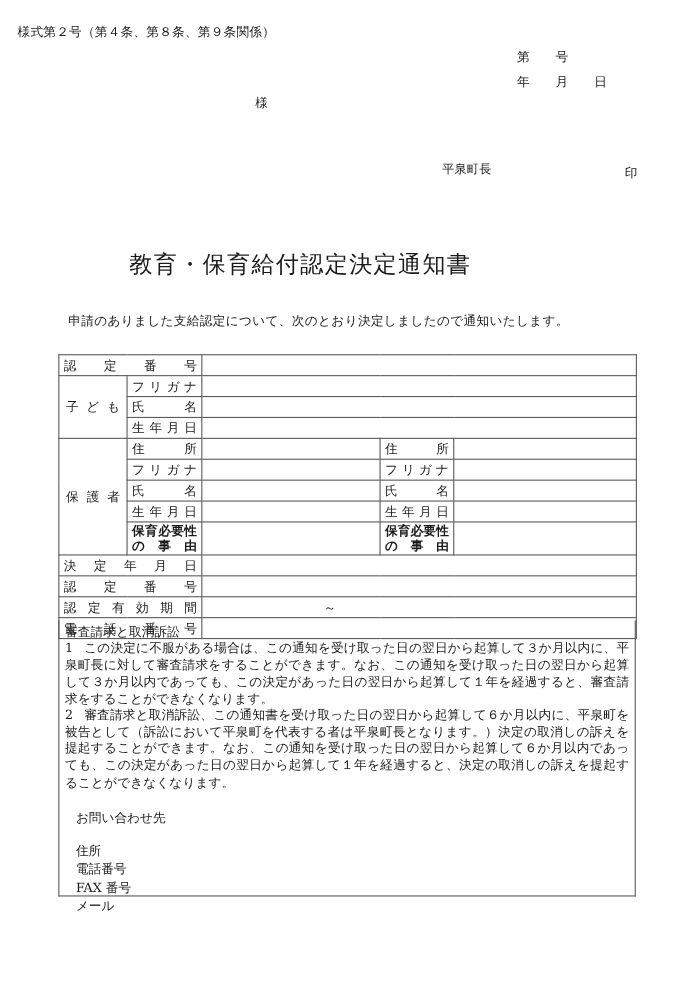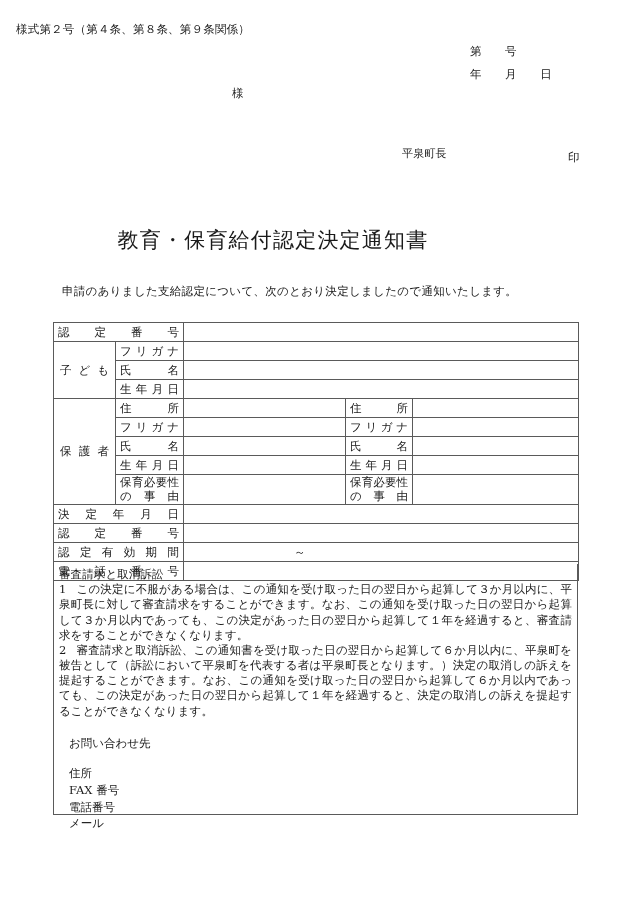--- a/index.html
+++ b/index.html
@@ -112,20 +112,21 @@
     text-align-last: justify;
     white-space: nowrap;
     padding: 0 4px !important;
   }
   .lbl-2line {
     text-align: justify;
     text-align-last: justify;
     white-space: nowrap;
     padding: 0 4px !important;
     line-height: 1.15;
+    font-weight: bold;
   }
   .grp {
     text-align: justify;
     text-align-last: justify;
     vertical-align: middle;
     padding: 0 6px !important;
     white-space: nowrap;
   }
   .val { background: #fff; }
   .period-val {
@@ -279,20 +280,20 @@
 
   <div class="notice-box">
     <div class="notice-head">審査請求と取消訴訟</div>
     <p class="notice-para"><span class="num">1</span><span>この決定に不服がある場合は、この通知を受け取った日の翌日から起算して３か月以内に、平泉町長に対して審査請求をすることができます。なお、この通知を受け取った日の翌日から起算して３か月以内であっても、この決定があった日の翌日から起算して１年を経過すると、審査請求をすることができなくなります。</span></p>
     <p class="notice-para"><span class="num">2</span><span>審査請求と取消訴訟、この通知書を受け取った日の翌日から起算して６か月以内に、平泉町を被告として（訴訟において平泉町を代表する者は平泉町長となります。）決定の取消しの訴えを提起することができます。なお、この通知を受け取った日の翌日から起算して６か月以内であっても、この決定があった日の翌日から起算して１年を経過すると、決定の取消しの訴えを提起することができなくなります。</span></p>
 
     <div class="contact">
       <div class="contact-title">お問い合わせ先</div>
       <div class="contact-list">
         <div>住所</div>
+        <div>電話番号</div>
         <div>FAX 番号</div>
-        <div>電話番号</div>
         <div>メール</div>
       </div>
     </div>
   </div>
 
 </div>
 
 </body></html>

